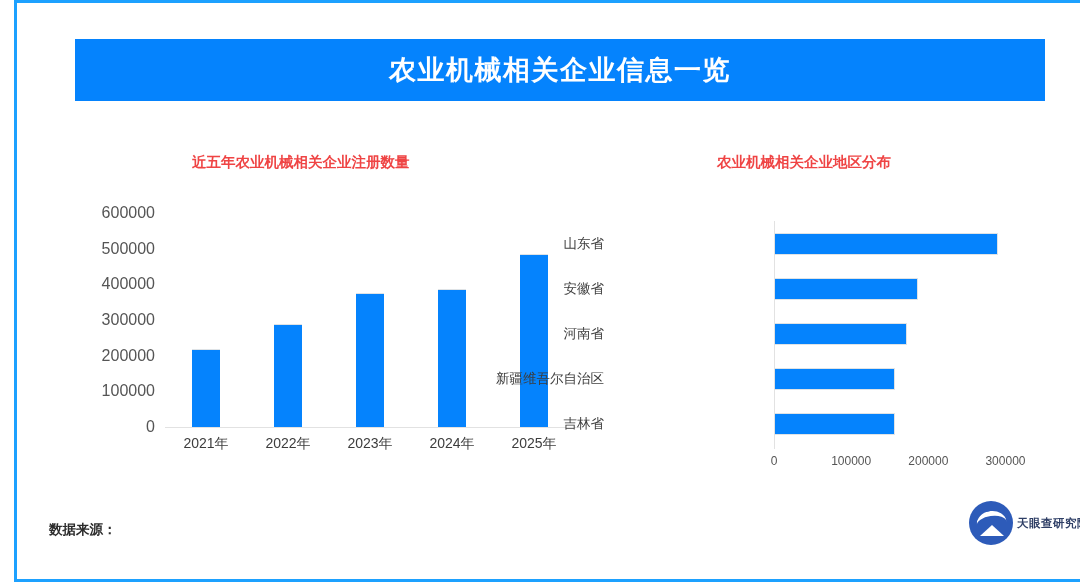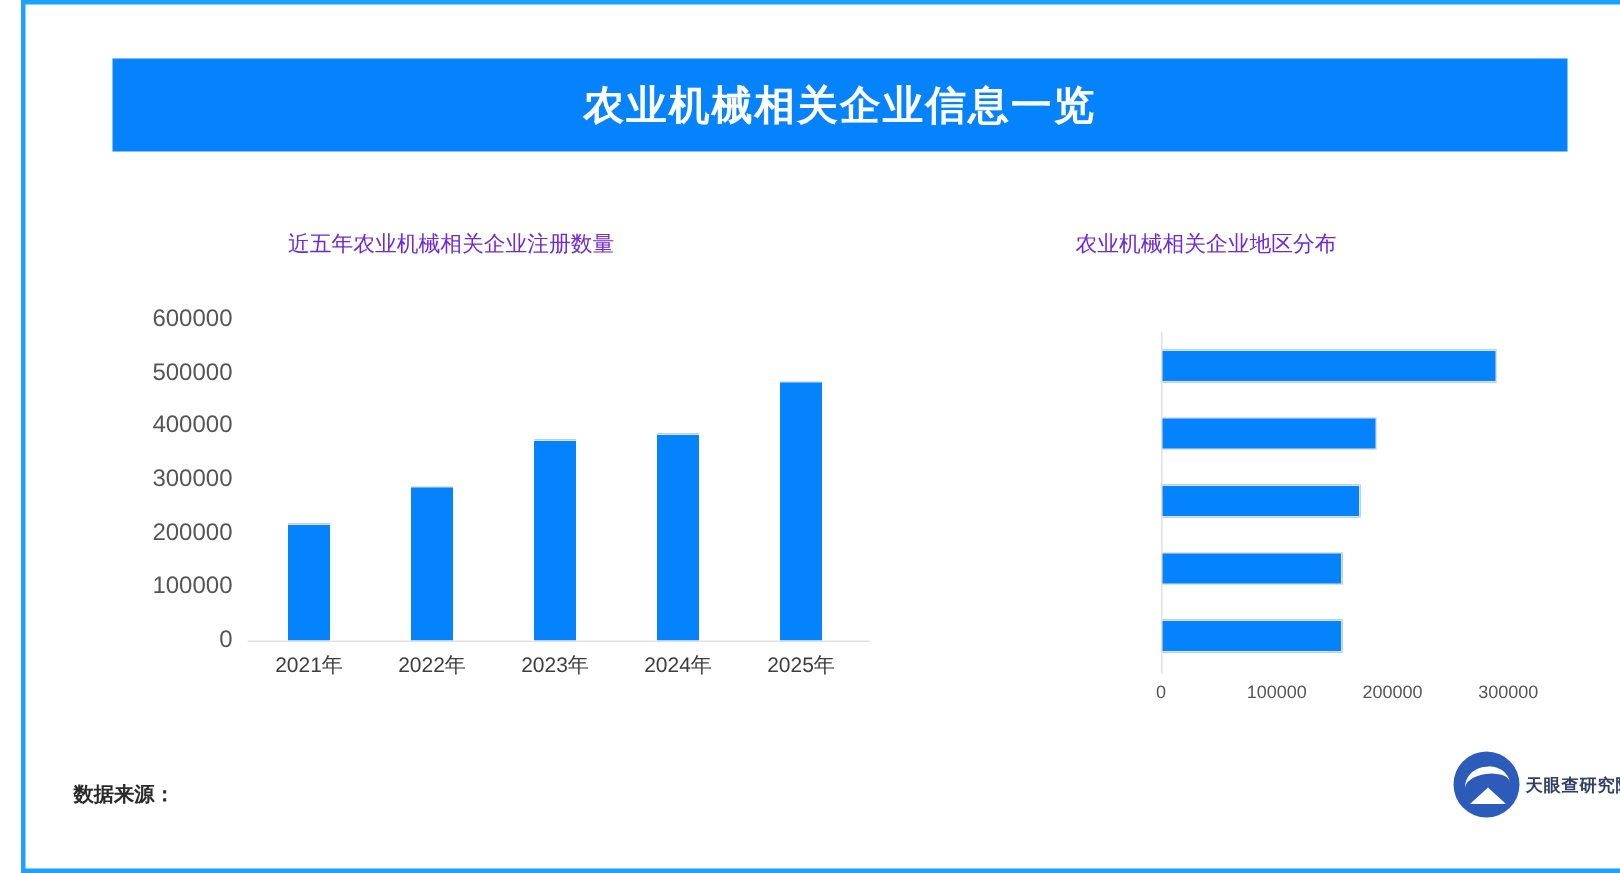--- a/index.html
+++ b/index.html
@@ -41,22 +41,22 @@
   }
 
   
   .panel { position: absolute; }
 
   #panel-left  { left: 70px;  top: 128px; width: 510px; height: 350px; }
   #panel-right { left: 595px; top: 128px; width: 420px; height: 350px; }
 
   .chart-title {
     font-size: 14.5px;
-    font-weight: normal;
-    color: #6d28d9;
+    font-weight: bold;
+    color: #ef4444;
     white-space: nowrap;
   }
   #title-vertical   { position: absolute; left: 105px; top: 22px; }
   #title-horizontal { position: absolute; left: 105px; top: 22px; }
 
   
   #vchart-plot {
     position: absolute;
     left: 78px;
     top: 82px;
@@ -296,20 +296,27 @@
         <div class="vcat" style="left: 123px;">2022年</div>
         <div class="vcat" style="left: 205px;">2023年</div>
         <div class="vcat" style="left: 287px;">2024年</div>
         <div class="vcat" style="left: 369px;">2025年</div>
       </div>
   </div>
 
   <div class="panel" id="panel-right">
     <div class="chart-title" id="title-horizontal">农业机械相关企业地区分布</div>
 
+    <div id="hchart-ylabels">
+        <div class="hcat" style="top: 22.5px;">山东省</div>
+        <div class="hcat" style="top: 67.5px;">安徽省</div>
+        <div class="hcat" style="top: 112.5px;">河南省</div>
+        <div class="hcat" style="top: 157.5px;">新疆维吾尔自治区</div>
+        <div class="hcat" style="top: 202.5px;">吉林省</div>
+      </div>
     <div id="hchart-plot">
         <div class="hbar" style="width: 223.765px; top: 11.5px; background: rgb(5, 131, 253);"></div>
         <div class="hbar" style="width: 143.519px; top: 56.5px; background: rgb(5, 131, 253);"></div>
         <div class="hbar" style="width: 133.488px; top: 101.5px; background: rgb(5, 131, 253);"></div>
         <div class="hbar" style="width: 121.142px; top: 146.5px; background: rgb(5, 131, 253);"></div>
         <div class="hbar" style="width: 121.142px; top: 191.5px; background: rgb(5, 131, 253);"></div>
       </div>
     <div id="hchart-axisline"></div>
     <div id="hchart-xlabels">
         <div class="htick" style="left: 0px;">0</div>

